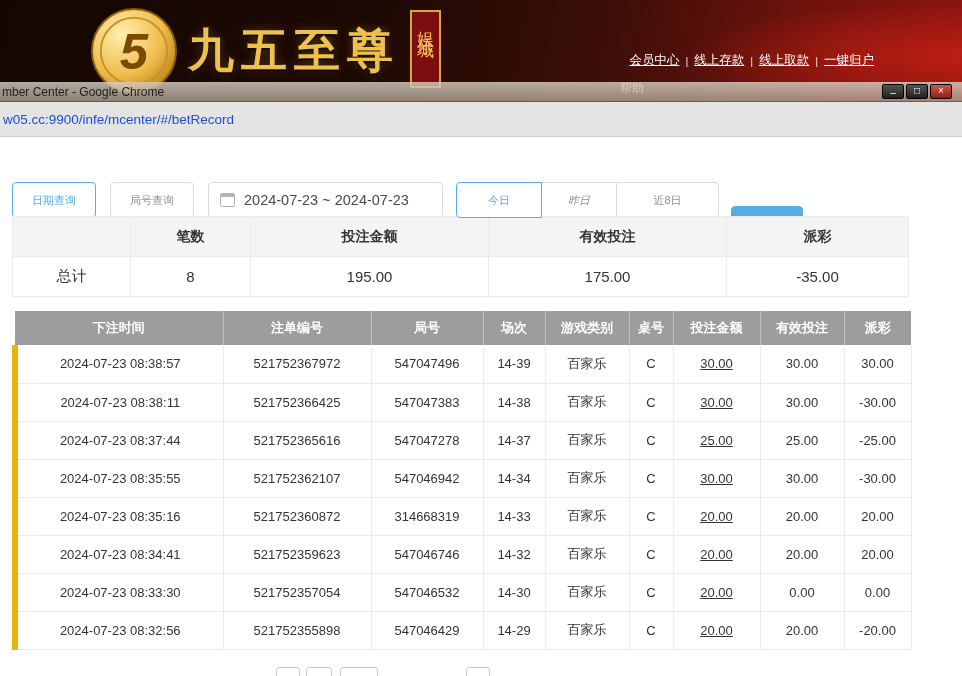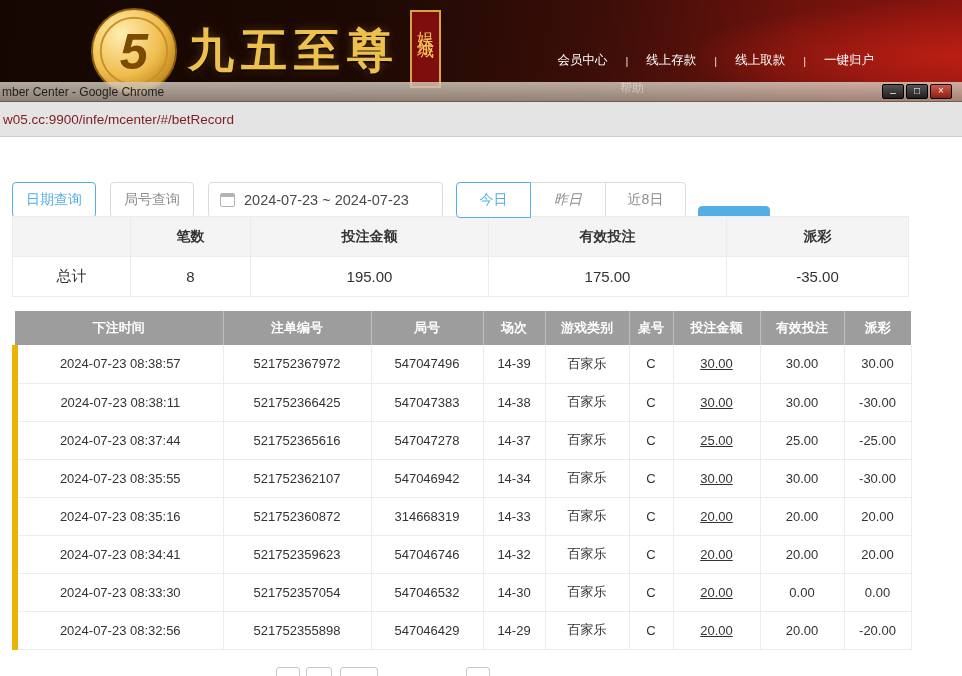--- a/index.html
+++ b/index.html
@@ -10,59 +10,59 @@
   .site-header { position:absolute; top:0; left:0; width:962px; height:102px;
     background:linear-gradient(100deg,#140702 0%,#1d0903 38%,#3c0e08 62%,#6e120c 82%,#8d140f 100%); }
   .site-header::after { content:""; position:absolute; right:0; top:0; width:280px; height:100%;
     background:radial-gradient(ellipse at 100% 55%, rgba(196,32,20,.85), rgba(196,32,20,0) 70%); }
   .logo { position:absolute; left:90px; top:4px; height:94px; display:flex; align-items:center; gap:10px; z-index:1; }
   .coin { width:88px; height:88px; }
   .logo-title { font-family:"DejaVu Serif","Liberation Serif",serif; font-size:46px; font-weight:bold;
     letter-spacing:7px; color:#eec04d; text-shadow:0 2px 2px rgba(0,0,0,.65), 0 0 10px rgba(255,200,90,.25); white-space:nowrap; }
   .logo-badge { writing-mode:vertical-rl; font-size:17px; letter-spacing:5px; color:#f3c35a;
     background:#7e0d0d; border:2px solid #d8a63e; padding:6px 2px; height:78px; align-self:flex-start; margin-top:6px; }
-  .top-nav { position:absolute; top:52px; right:88px; display:flex; align-items:center; gap:18px;
-    color:#fff; font-size:12.5px; z-index:1; }
+  .top-nav { position:absolute; top:52px; right:88px; display:flex; align-items:center; gap:6px;
+    color:#fff; font-size:12.5px; z-index:1;text-decoration:underline; }
   .top-nav .nav-item { cursor:pointer; white-space:nowrap; }
   .nav-sep { opacity:.85; font-size:11px; }
   .subnav-fragment { position:absolute; top:80px; left:620px; color:rgba(255,255,255,.95); font-size:12px; z-index:1; }
 
   
   .titlebar { position:absolute; top:82px; left:0; width:962px; height:20px; z-index:3;
     background:linear-gradient(180deg, rgba(216,206,194,.82), rgba(166,152,138,.82));
     box-shadow: inset 0 -1px 0 rgba(0,0,0,.28); display:flex; align-items:center; }
   .titlebar-text { font-size:12px; color:#1e1e1e; margin-left:2px; white-space:nowrap; }
   .win-controls { position:absolute; right:10px; top:2px; display:flex; gap:2px; }
   .win-btn { width:22px; height:15px; background:linear-gradient(#545454,#202020); border:1px solid #000;
     border-radius:2px; color:#fff; font-size:10px; text-align:center; line-height:12px; cursor:pointer; }
   .win-btn.min { line-height:8px; }
   .win-btn.close { background:linear-gradient(#d0574a,#8e1f13); }
   .urlbar { position:absolute; top:102px; left:0; width:962px; height:35px; z-index:4;
     background:#e4e4e4; border-bottom:1px solid #cccccc; display:flex; align-items:center; }
-  .url-text { font-size:13.5px; color:#7f1d1d; margin-left:3px; white-space:nowrap; }
+  .url-text { font-size:13.5px; color:#1d4ed8; margin-left:3px; white-space:nowrap; }
 
   
   .content { position:absolute; top:137px; left:0; width:962px; height:539px; background:#fff; }
 
   .filters { position:absolute; top:21px; left:12px; display:flex; align-items:center; }
   .btn { height:36px; border:1px solid #dcdcdc; border-radius:4px; background:#fff; color:#8f8f8f;
-    font-size:14px; display:flex; align-items:center; justify-content:center; cursor:pointer; }
+    font-size:11px; display:flex; align-items:center; justify-content:center; cursor:pointer; }
   .btn-outline-active { border-color:#54aee4; color:#54aee4; }
   .w84 { width:84px; } .ml14 { margin-left:14px;text-align:center; } .ml12 { margin-left:12px;margin-top:48px; }
   .datepicker { height:36px; width:235px; border:1px solid #dcdcdc; border-radius:4px; background:#fff;
     display:flex; align-items:center; padding:0 11px; gap:9px; cursor:pointer; }
   .cal-icon { width:15px; height:14px; border:1.5px solid #b3b3b3; border-radius:2px;
     background:linear-gradient(#b3b3b3 0 3px, #fff 3px); flex:0 0 auto; }
   .date-text { font-size:14.5px; color:#4a4a4a; white-space:nowrap; }
   .btn-group { display:flex; margin-left:13px; }
   .btn-group .btn { border-radius:0; margin-left:-1px; }
   .btn-group .btn:first-child { border-radius:4px 0 0 4px; margin-left:0; }
   .btn-group .btn:last-child { border-radius:0 4px 4px 0; }
   .btn-group .btn-outline-active { position:relative; z-index:1; }
-  .wToday { width:75px; } .wYest { width:76px;font-style:italic; } .w8 { width:81px; }
+  .wToday { width:86px; } .wYest { width:76px;font-style:italic; } .w8 { width:103px; }
   .btn-primary { width:72px; background:#54aee4; border:1px solid #54aee4; color:#fff; }
 
   table { border-collapse:collapse; table-layout:fixed; }
   .summary-table { position:absolute; top:79px; left:12px; width:896px; }
   .summary-table th { background:#f4f4f4; height:40px; font-size:14px; font-weight:bold; color:#333;
     border:1px solid #ececec; text-align:center; }
   .summary-table td { background:#fff; height:40px; font-size:15px; color:#333; border:1px solid #ececec; text-align:center; }
 
   .bets-table { position:absolute; top:174px; left:12px; width:896px; }
   .bets-table th { background:#9d9d9d; color:#fff; font-size:13px; font-weight:bold; height:34px;

